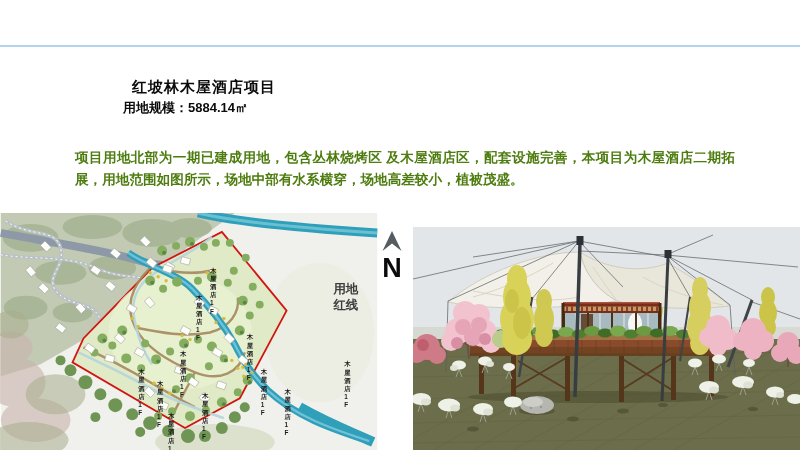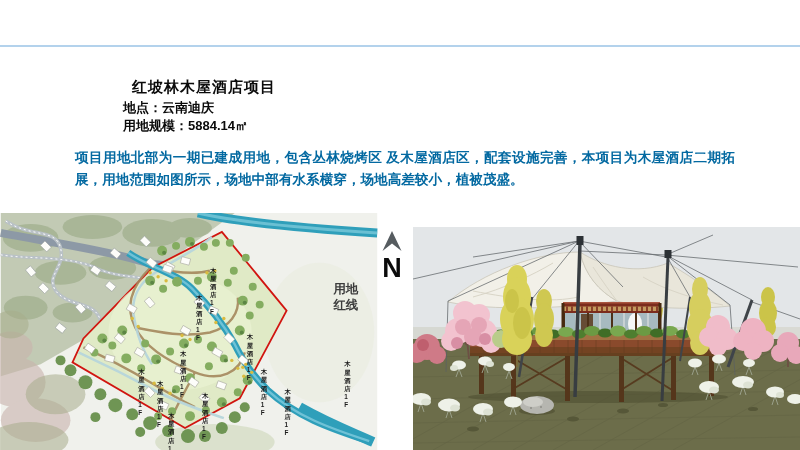--- a/index.html
+++ b/index.html
@@ -24,41 +24,40 @@
   .header-rule{position:absolute;left:0;top:45px;width:800px;height:2px;background:#b3d2ec;}
   
   .project-title{
     position:absolute;left:120px;top:66px;margin:12px;
     font-size:15px;font-weight:bold;color:#0b0b0b;letter-spacing:1px;
   }
   .meta{position:absolute;left:123px;top:99px;font-size:13px;font-weight:bold;color:#0b0b0b;line-height:18px;}
   .meta p{margin:0;}
   .desc{
     position:absolute;left:75px;top:147px;width:660px;margin:0;
-    font-size:13.6px;font-weight:bold;color:#0369a1;line-height:21.5px;text-align:justify;
+    font-size:13.6px;font-weight:bold;color:#4d7c0f;line-height:21.5px;text-align:justify;
   }
   
   .siteplan{position:absolute;left:0;top:213px;width:378px;height:294px;margin:0;overflow:hidden;}
   .render{position:absolute;left:413px;top:227px;width:387px;height:223px;margin:0;overflow:hidden;}
   .north{position:absolute;left:377px;top:230px;width:30px;text-align:center;}
   .north .n-letter{display:block;font-size:27px;font-weight:bold;color:#0b0b0b;line-height:28px;margin-top:2px;}
   svg{display:block;}
   .v-label{font-size:6.4px;font-weight:bold;fill:#1d1d1d;}
   .bound-label{font-size:12.5px;font-weight:600;fill:#3c3c3c;}
 </style>
 </head>
 <body>
 
 <div class="slide">
 
   <div class="header-rule"></div>
 
   <h2 class="project-title">红坡林木屋酒店项目</h2>
   <div class="meta">
-    <p>地点：云南迪庆</p>
     <p>用地规模：5884.14㎡</p>
   </div>
   <p class="desc">项目用地北部为一期已建成用地，包含丛林烧烤区 及木屋酒店区，配套设施完善，本项目为木屋酒店二期拓展，用地范围如图所示，场地中部有水系横穿，场地高差较小，植被茂盛。</p>
 
   <figure class="siteplan">
     <svg width="378" height="237" viewBox="0 0 378 238">
       <rect x="0" y="0" width="378" height="238" fill="#f0f1ec"></rect>
 
       <g>
         <path d="M0,0 L235,0 L150,62 L92,122 L40,152 L0,164 Z" fill="#b7c0a6" opacity="0.8"></path>

